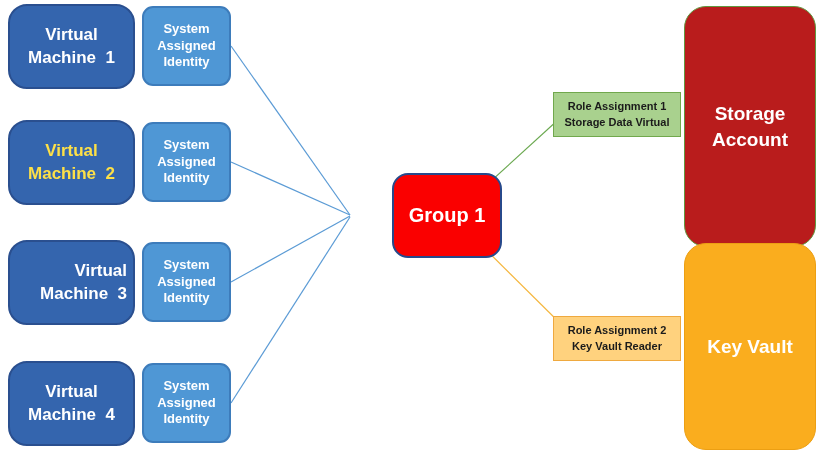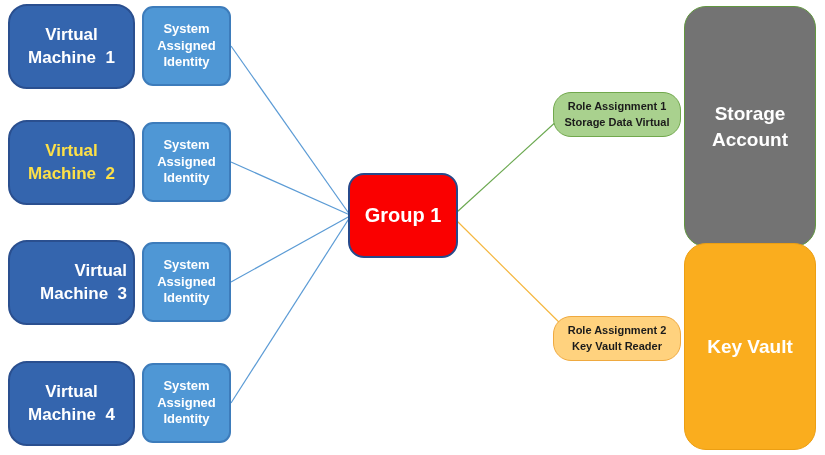--- a/index.html
+++ b/index.html
@@ -49,21 +49,21 @@
     left: 348px; top: 173px;
     width: 110px; height: 85px;
     border: 2px solid;
     border-radius: 16px;
     font-size: 20px;
   }
   .ra {
     left: 553px;
     width: 128px; height: 45px;
     border: 1.5px solid;
-    border-radius: 18px;
+    border-radius: 0;
     font-size: 11px;
     line-height: 1.45;
   }
   .ra span { display: block; }
   .resource {
     left: 684px;
     width: 132px;
     border: 1px solid;
     border-radius: 22px;
     font-size: 19px;
@@ -106,35 +106,35 @@
     <span class="label">System Assigned Identity</span>
   </div>
 
   <div class="box vm" style="top: 361px; background-color: rgb(52, 101, 174); border-color: rgb(42, 79, 143); color: rgb(255, 255, 255);">
     <span class="label">Virtual Machine  4</span>
   </div>
   <div class="box identity" style="top: 363px; background-color: rgb(79, 151, 213); border-color: rgb(61, 124, 187); color: rgb(255, 255, 255);">
     <span class="label">System Assigned Identity</span>
   </div>
 
-  <div class="box group" style="background-color: rgb(250, 0, 0); border-color: rgb(39, 73, 139); color: rgb(255, 255, 255);">
+  <div class="box group" style="background-color: rgb(250, 0, 0); border-color: rgb(39, 73, 139); color: rgb(255, 255, 255); margin-left: 44px;">
     <span class="label">Group 1</span>
   </div>
 
   <div class="box ra" style="top: 92px; background-color: rgb(169, 209, 142); border-color: rgb(113, 168, 77); color: rgb(27, 27, 27);">
     <span>Role Assignment 1</span>
     <span>Storage Data Virtual</span>
   </div>
 
   <div class="box ra" style="top: 316px; background-color: rgb(255, 210, 126); border-color: rgb(239, 169, 63); color: rgb(27, 27, 27);">
     <span>Role Assignment 2</span>
     <span>Key Vault Reader</span>
   </div>
 
-  <div class="box resource" style="top: 6px; height: 241px; background-color: #737373; border-color: rgb(97, 151, 63); color: rgb(255, 255, 255);">
+  <div class="box resource" style="top: 6px; height: 241px; background-color: #b91c1c; border-color: rgb(97, 151, 63); color: rgb(255, 255, 255);">
     <span class="label">Storage Account</span>
   </div>
 
   <div class="box resource" style="top: 243px; height: 207px; background-color: rgb(250, 173, 30); border-color: rgb(236, 159, 19); color: rgb(255, 255, 255); justify-content: center;">
     <span class="label">Key Vault</span>
   </div>
 
 </div>
 
 </body></html>

